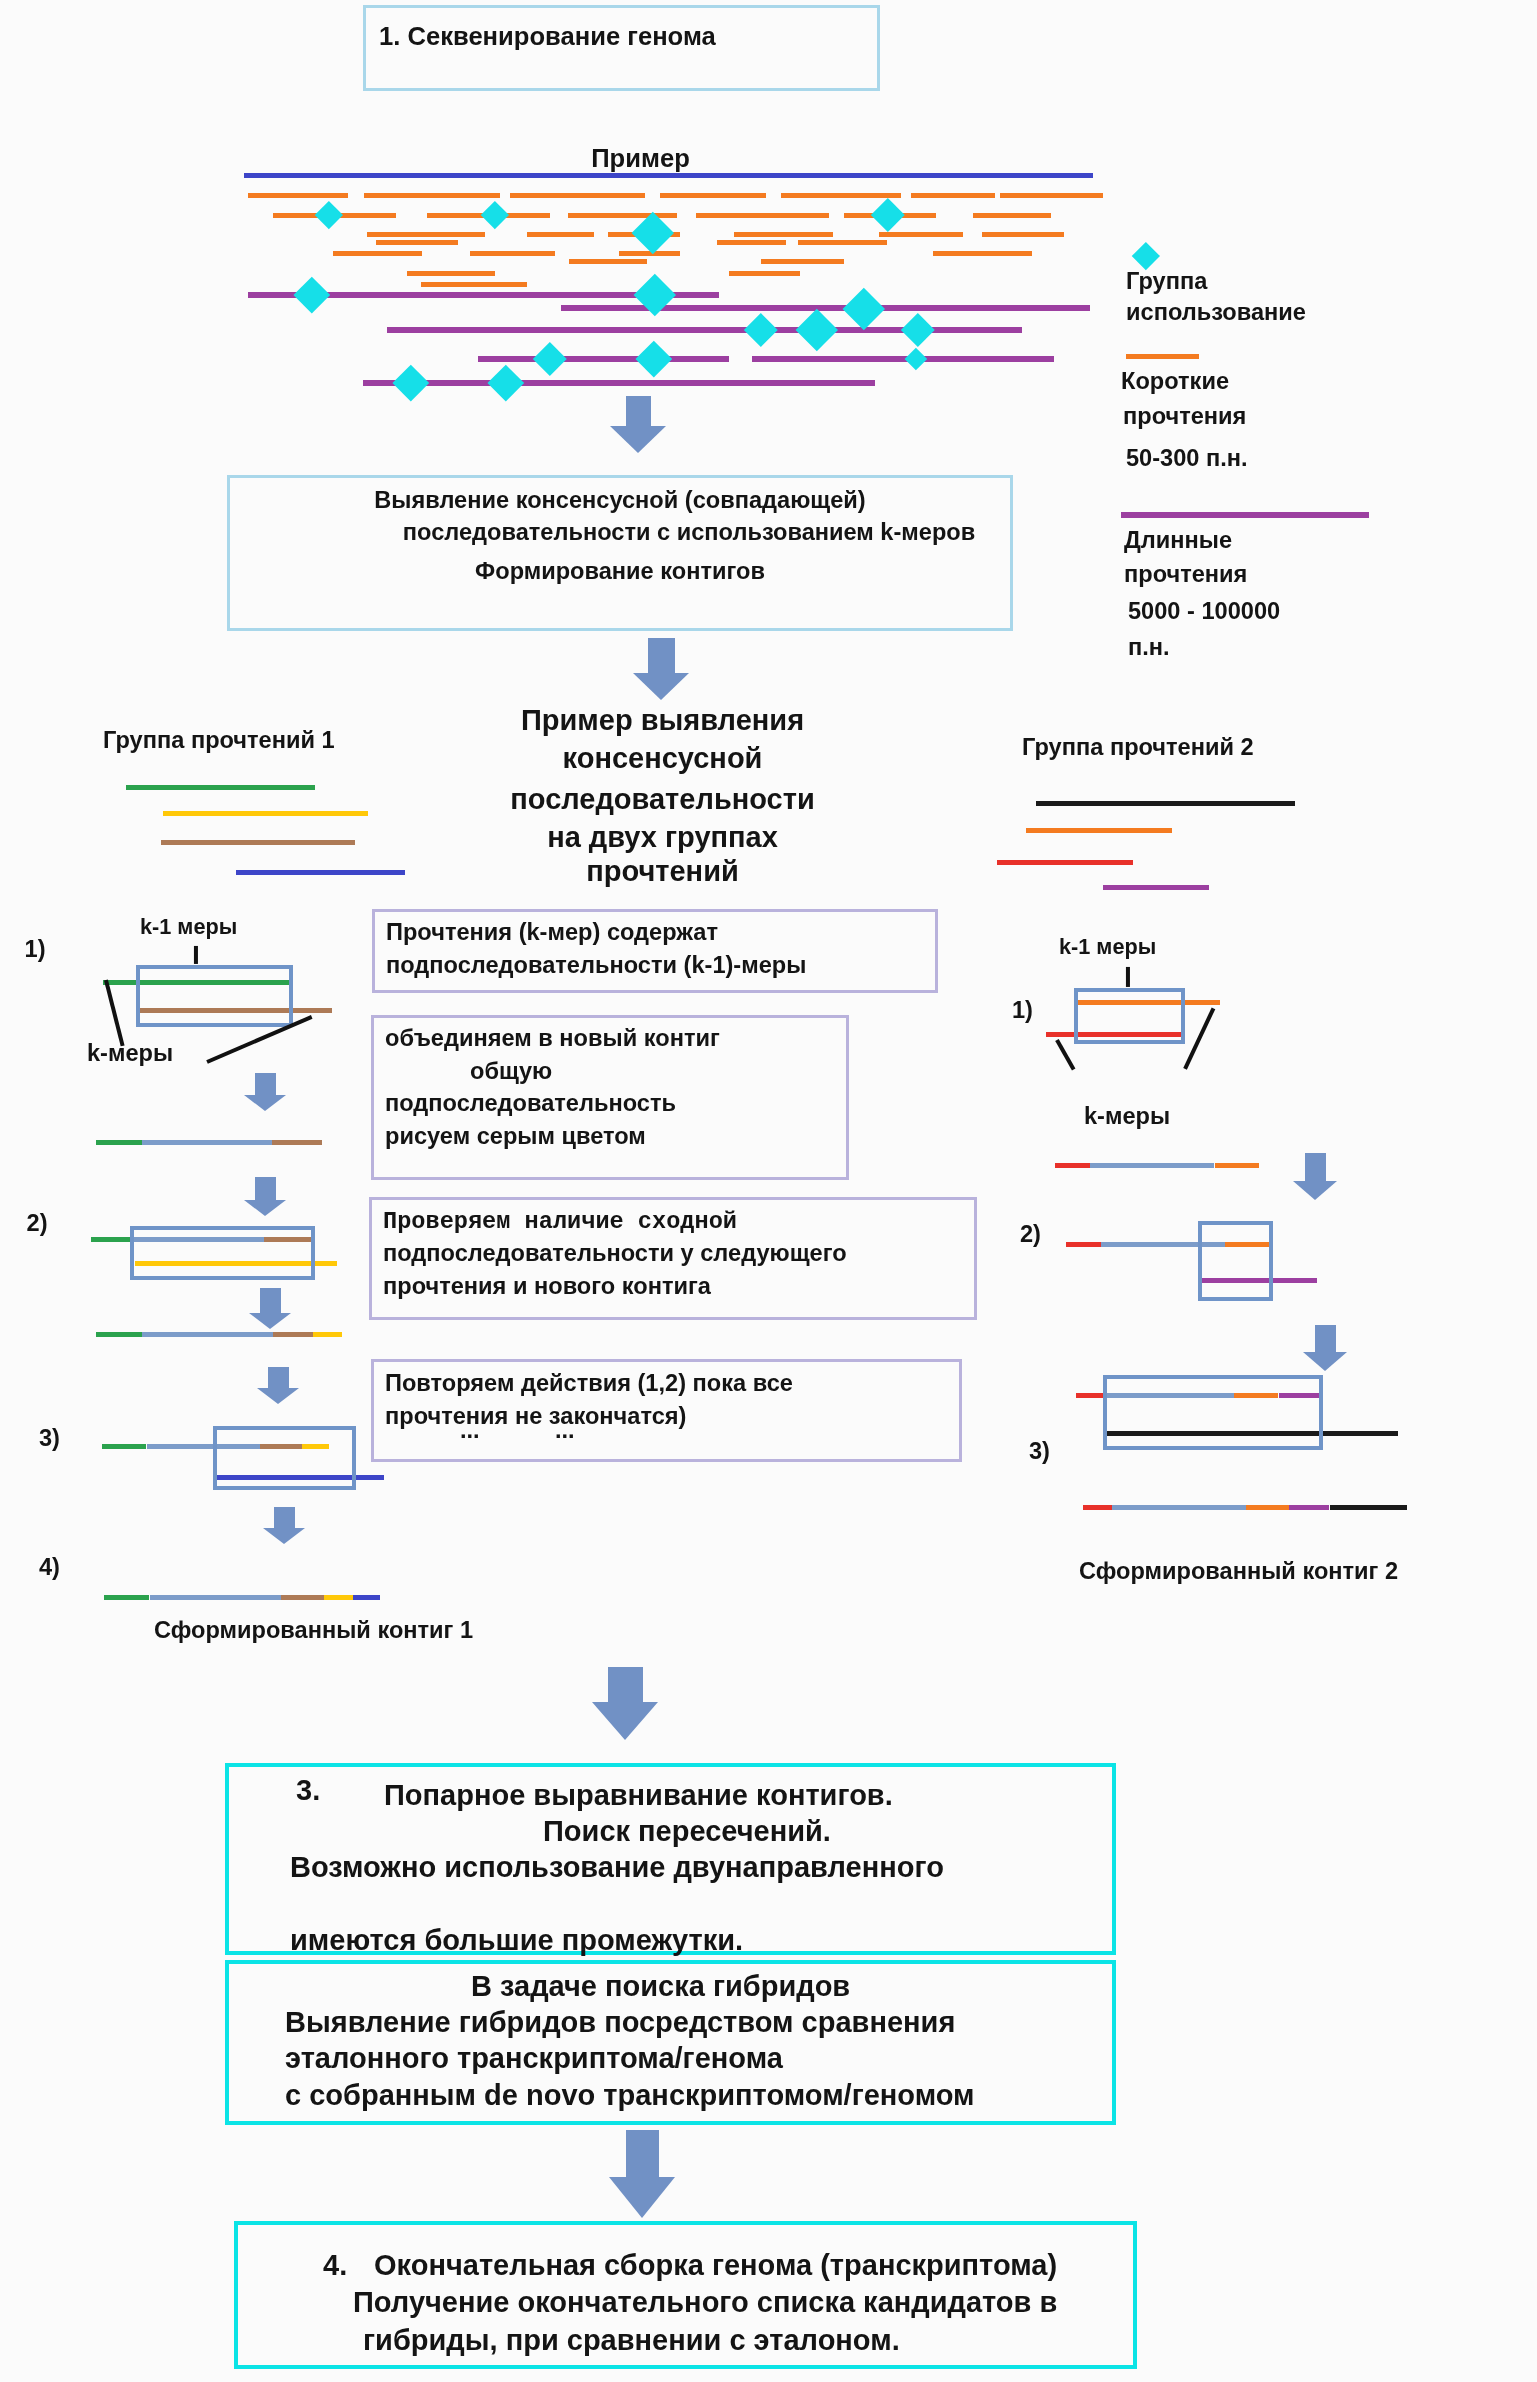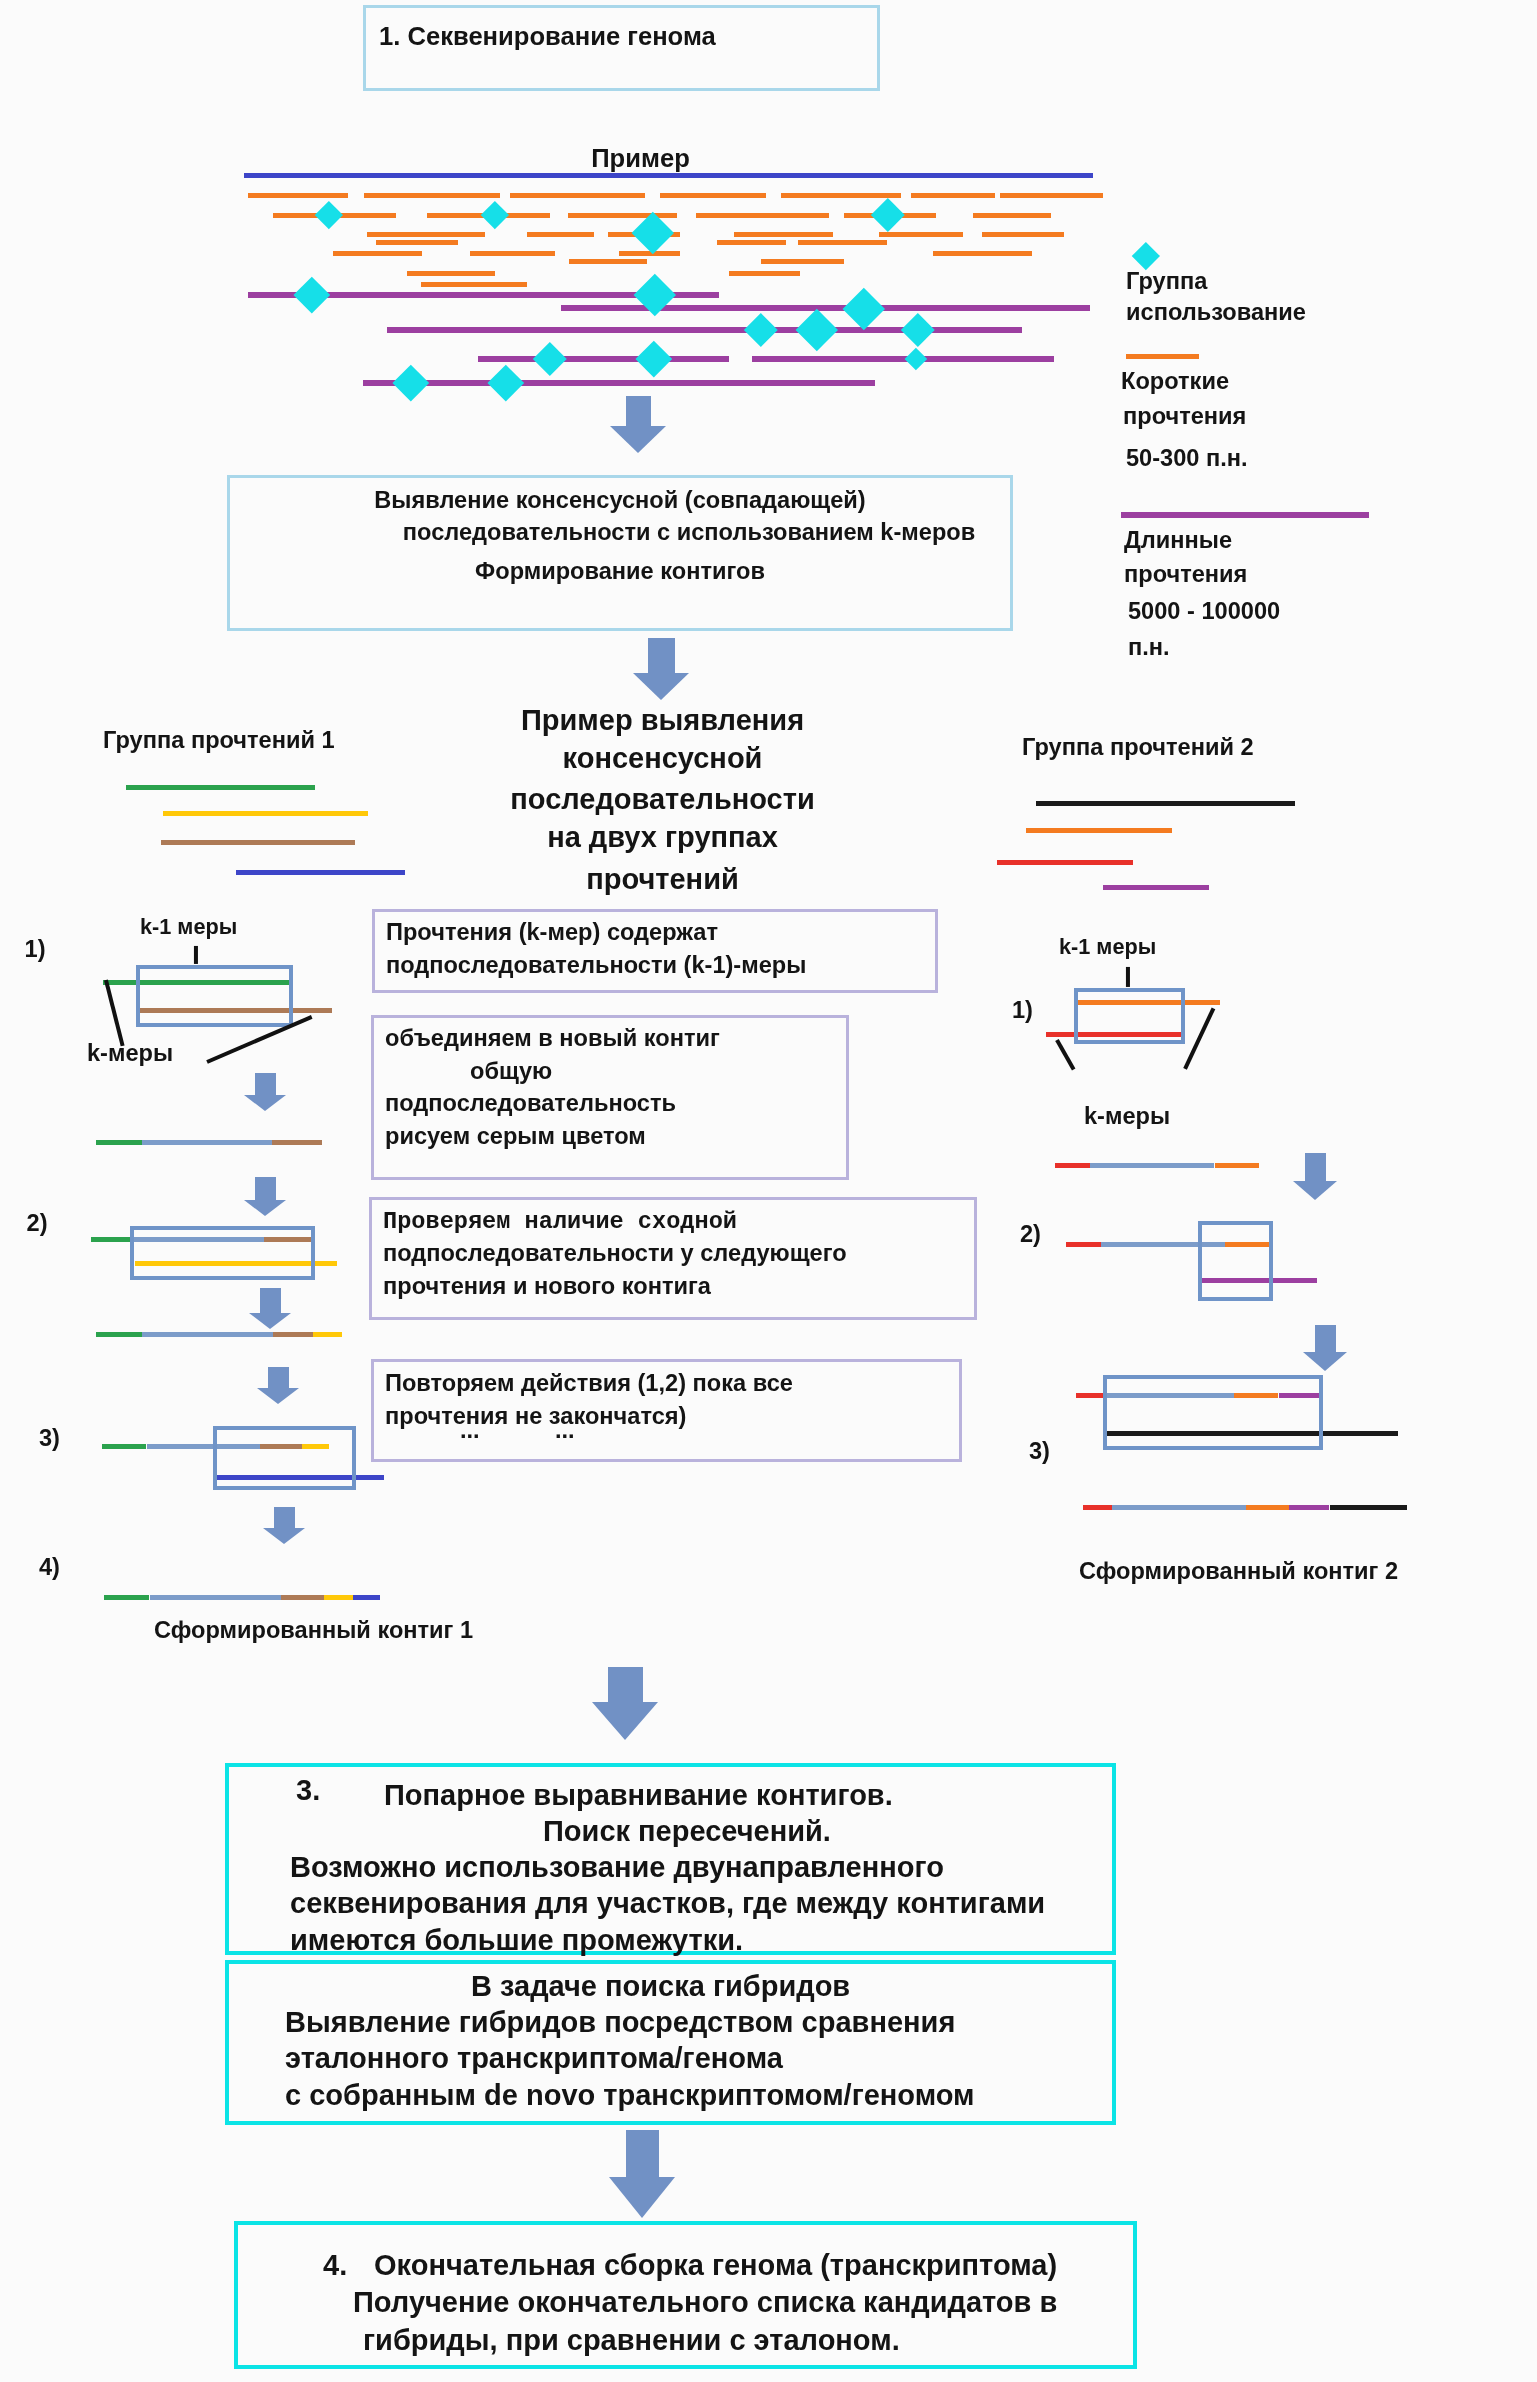--- a/index.html
+++ b/index.html
@@ -45,21 +45,21 @@
 
   <div class="box lb" style="left:227px;top:475px;width:786px;height:156px;"></div>
   <div class="abs t24 ctr" style="left:227px;top:487px;width:786px;">Выявление консенсусной (совпадающей)</div>
   <div class="abs t24 ctr" style="left:227px;top:519px;width:924px;">последовательности с использованием k-меров</div>
   <div class="abs t24 ctr" style="left:227px;top:558px;width:786px;">Формирование контигов</div>
 
   <div class="abs t25 ctr" style="left:490px;top:704px;width:345px;">Пример выявления</div>
   <div class="abs t25 ctr" style="left:490px;top:742px;width:345px;">консенсусной</div>
   <div class="abs t25 ctr" style="left:490px;top:783px;width:345px;">последовательности</div>
   <div class="abs t25 ctr" style="left:490px;top:821px;width:345px;">на двух группах</div>
-  <div class="abs t25 ctr" style="left:490px;top:855px;width:345px;margin-top:8px;">прочтений</div>
+  <div class="abs t25 ctr" style="left:490px;top:855px;width:345px;">прочтений</div>
 
   <div class="abs t24" style="left:103px;top:727px;">Группа прочтений 1</div>
   <div class="abs t22" style="left:140px;top:914px;">k-1 меры</div>
   <div class="abs t24" style="left:24.6px;top:936px;">1)</div>
   <div class="abs t24" style="left:87px;top:1040px;">k-меры</div>
   <div class="abs t24" style="left:26.6px;top:1210px;">2)</div>
   <div class="abs t24" style="left:39px;top:1425px;">3)</div>
   <div class="abs t24" style="left:39px;top:1554px;">4)</div>
   <div class="abs t24" style="left:154px;top:1617px;">Сформированный  контиг 1</div>
 
@@ -90,21 +90,20 @@
   <div class="abs t24" style="left:385px;top:1370px;">Повторяем действия (1,2) пока все</div>
   <div class="abs t24" style="left:385px;top:1403px;">прочтения не закончатся)</div>
   <div class="abs t24" style="left:460px;top:1417px;">...</div>
   <div class="abs t24" style="left:555px;top:1417px;">...</div>
 
   <div class="box cy" style="left:225px;top:1763px;width:891px;height:192px;"></div>
   <div class="abs t25" style="left:296px;top:1774px;">3.</div>
   <div class="abs t25" style="left:384px;top:1779px;">Попарное выравнивание контигов.</div>
   <div class="abs t25" style="left:543px;top:1815px;">Поиск пересечений.</div>
   <div class="abs t25" style="left:290px;top:1851px;">Возможно использование двунаправленного</div>
-  <div class="abs t25" style="left:290px;top:1887px;">секвенирования для участков, где между контигами</div>
   <div class="abs t25" style="left:290px;top:1924px;">имеются большие промежутки.</div>
 
   <div class="box cy" style="left:225px;top:1960px;width:891px;height:165px;"></div>
   <div class="abs t25" style="left:471px;top:1970px;">В задаче поиска гибридов</div>
   <div class="abs t25" style="left:285px;top:2006px;">Выявление гибридов посредством сравнения</div>
   <div class="abs t25" style="left:285px;top:2042px;">эталонного транскриптома/генома</div>
   <div class="abs t25" style="left:285px;top:2079px;">с собранным de novo транскриптомом/геномом</div>
 
   <div class="box cy" style="left:234px;top:2221px;width:903px;height:148px;"></div>
   <div class="abs t25" style="left:323px;top:2249px;">4.</div>

